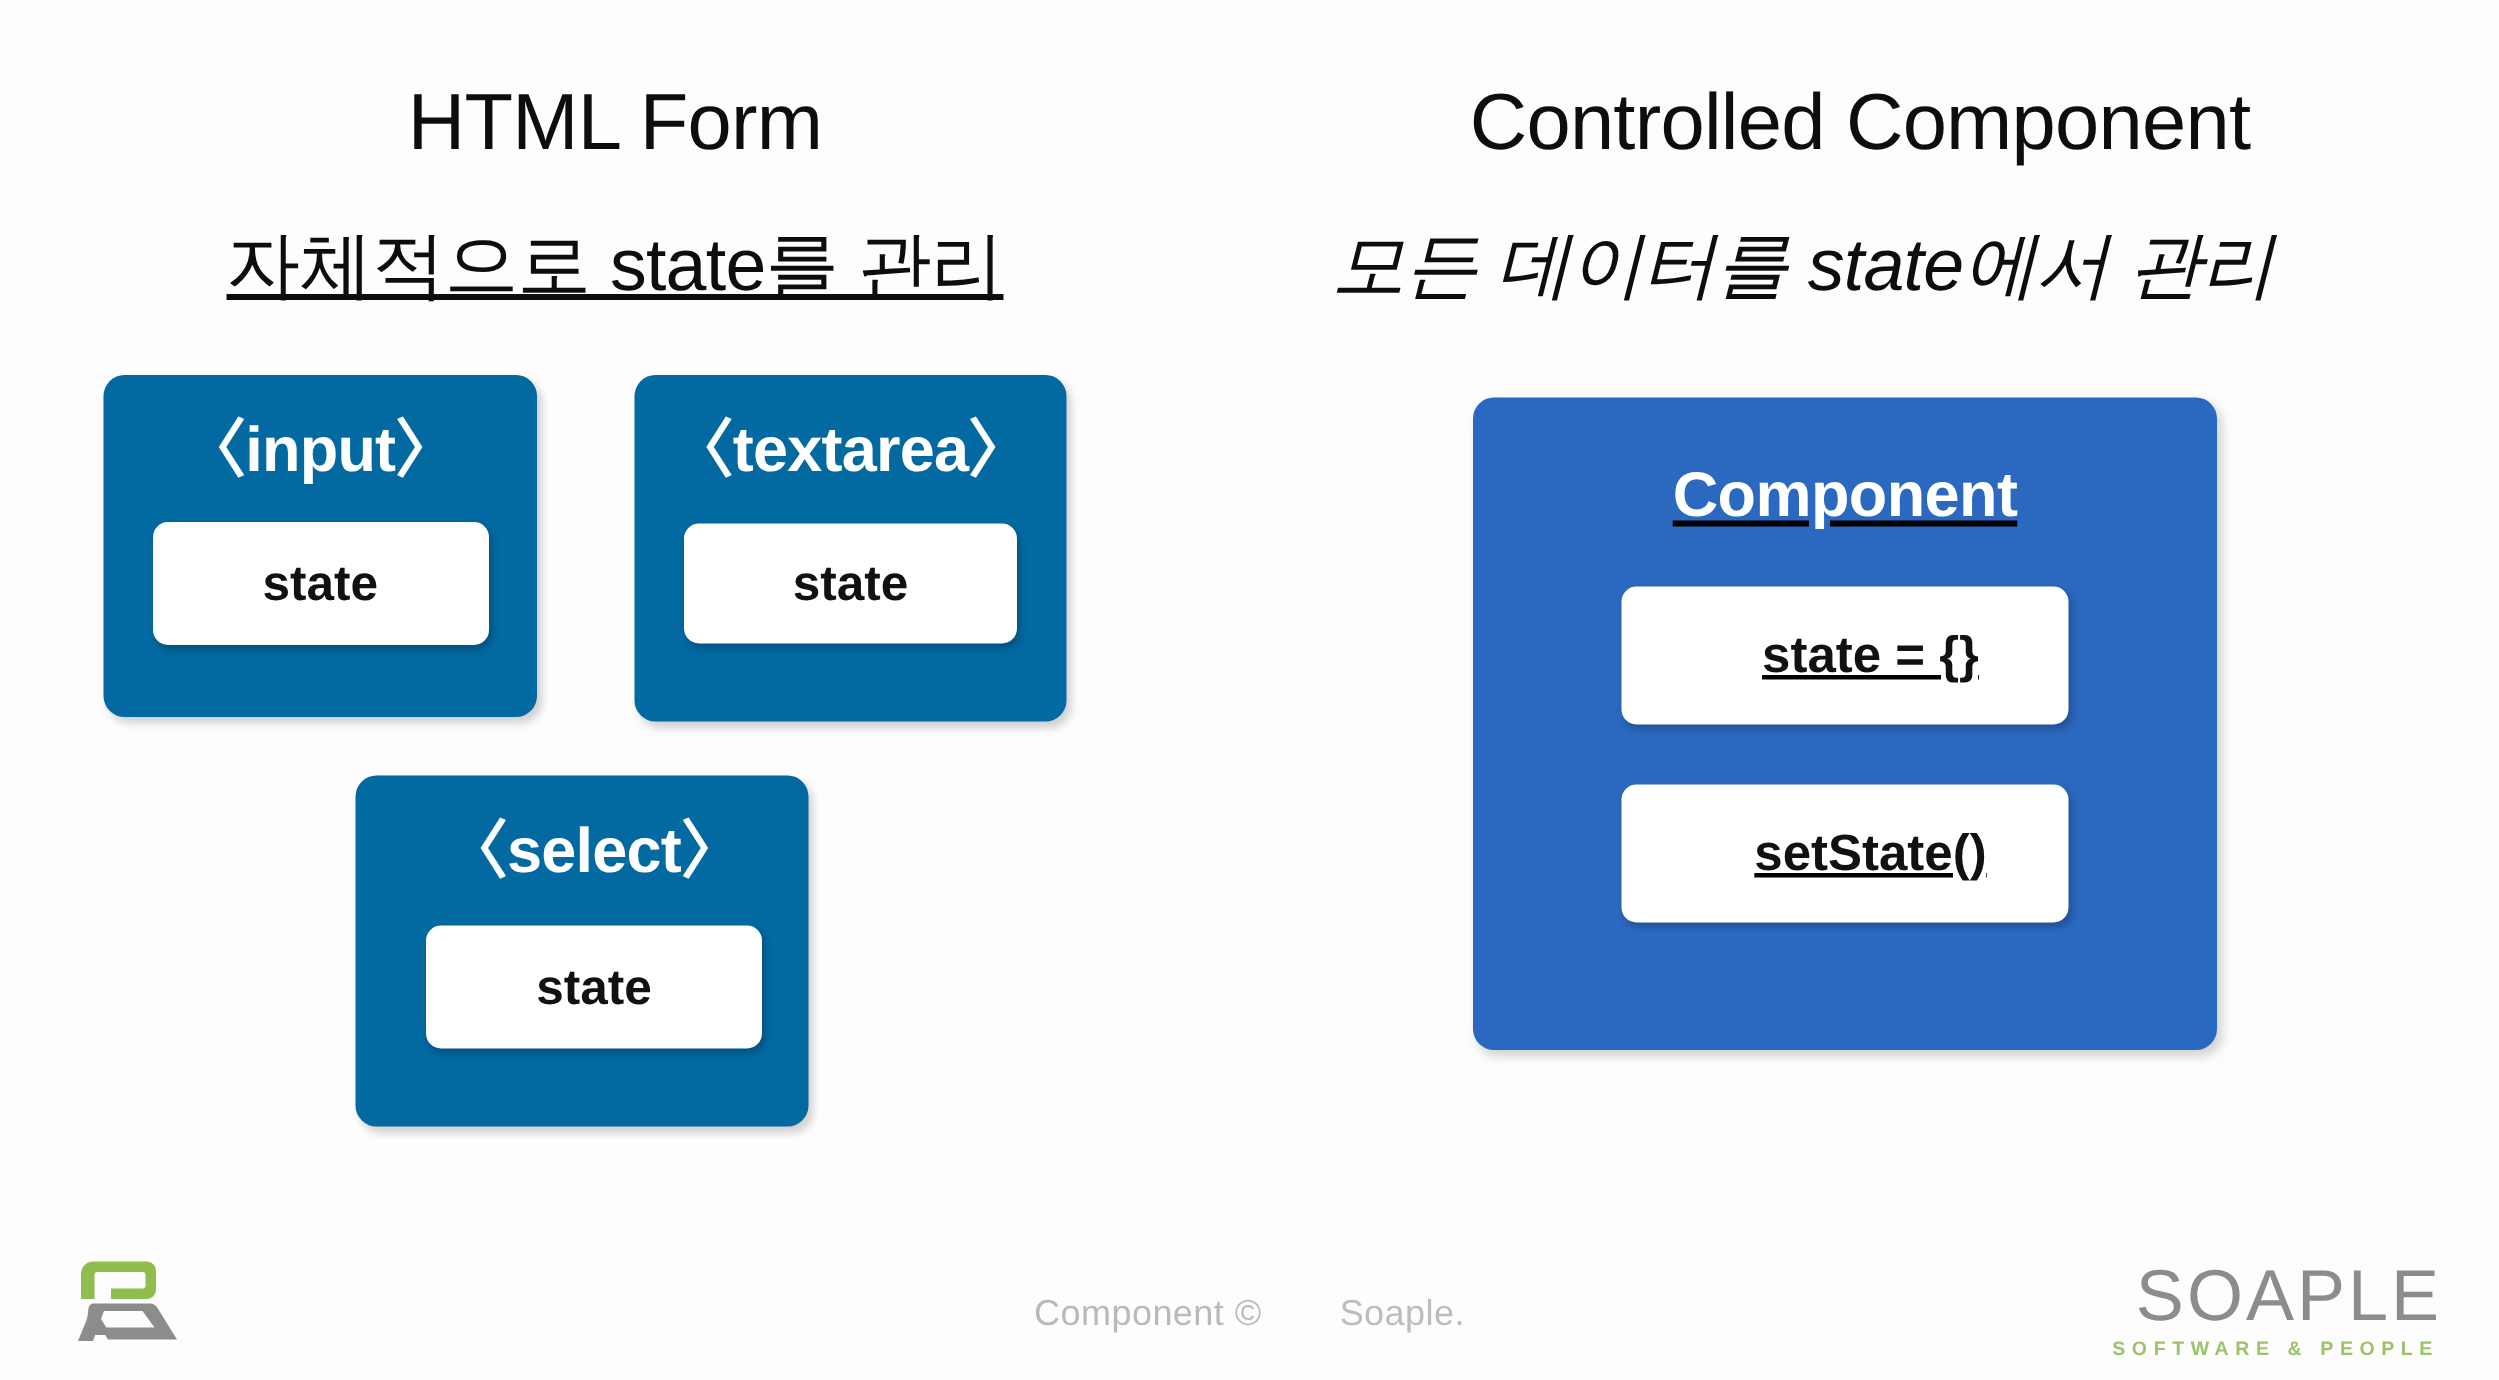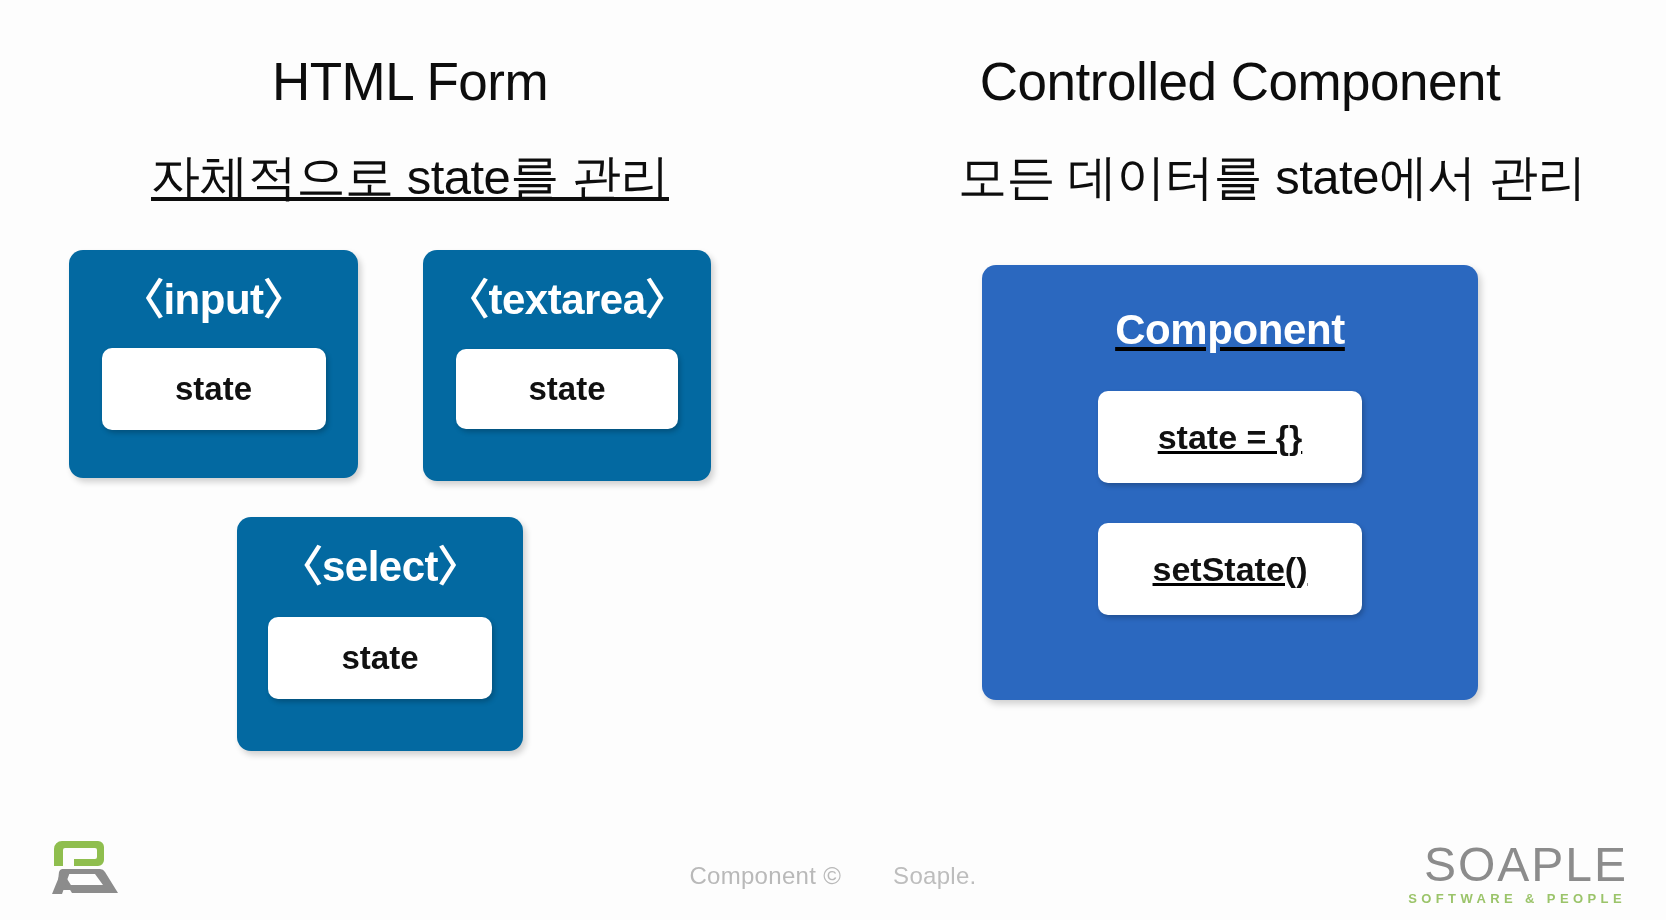--- a/index.html
+++ b/index.html
@@ -37,21 +37,21 @@
   }
   .title-ko {
     font-size: 49px;
     line-height: 58px;
     top: 148px;
     font-weight: 500;
   }
   #title-left-en  { left: 60px;  width: 700px; }
   #title-left-ko  { left: 40px;  width: 740px; text-decoration: underline; }
   #title-right-en { left: 880px; width: 720px; }
-  #title-right-ko { left: 882px; width: 780px; }
+  #title-right-ko { left: 812px; width: 780px; font-style: italic; }
 
   
   .elem-card {
     position: absolute;
     background: #0369a1;
     border-radius: 14px;
     box-shadow: 3px 4px 6px rgba(0,0,0,0.18);
     display: flex;
     flex-direction: column;
     align-items: center;
@@ -72,21 +72,21 @@
     color: #111111;
     font-weight: bold;
     display: flex;
     align-items: center;
     justify-content: center;
     font-size: 33px;
   }
 
   #card-input    { left: 69px;  top: 250px; width: 289px; height: 228px; }
   #card-textarea { left: 399px; top: 250px; width: 288px; height: 231px; margin-left: 24px; }
-  #card-select   { left: 237px; top: 517px; width: 286px; height: 234px; }
+  #card-select   { left: 237px; top: 517px; width: 286px; height: 234px; padding-left: 16px; }
 
   #card-input .state-chip    { width: 224px; height: 82px; margin-top: 24px; }
   #card-textarea .state-chip { width: 222px; height: 80px; margin-top: 25px; }
   #card-select .state-chip   { width: 224px; height: 82px; margin-top: 26px; }
 
   
   #component-panel {
     position: absolute;
     left: 982px;
     top: 265px;
@@ -106,20 +106,21 @@
     line-height: 50px;
     font-weight: bold;
     letter-spacing: -0.4px;
     margin-top: 40px;
     white-space: nowrap;
   }
   #component-panel .state-chip {
     width: 264px;
     height: 92px;
     font-size: 34px;
+    padding-left: 34px;
   }
   #chip-state-obj { margin-top: 36px; }
   #chip-setstate  { margin-top: 40px; }
 
   
   #copyright {
     position: absolute;
     left: 0;
     right: 0;
     top: 862px;

